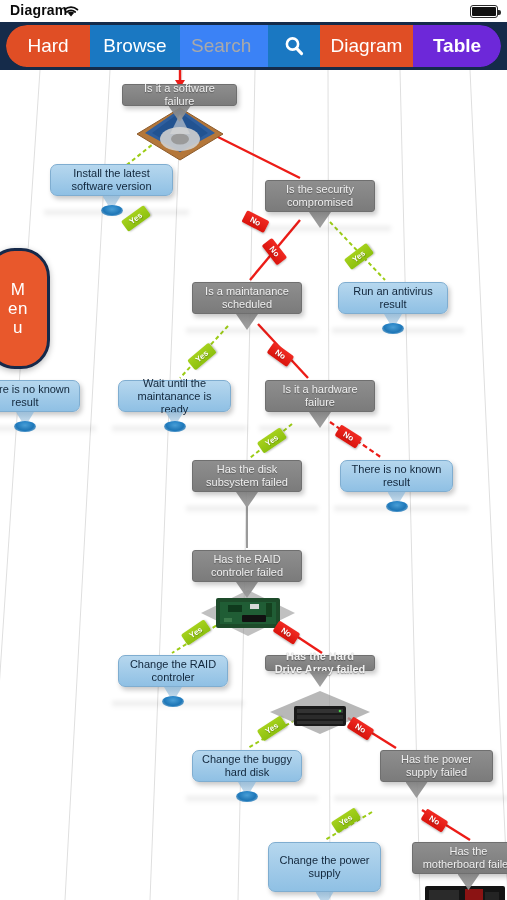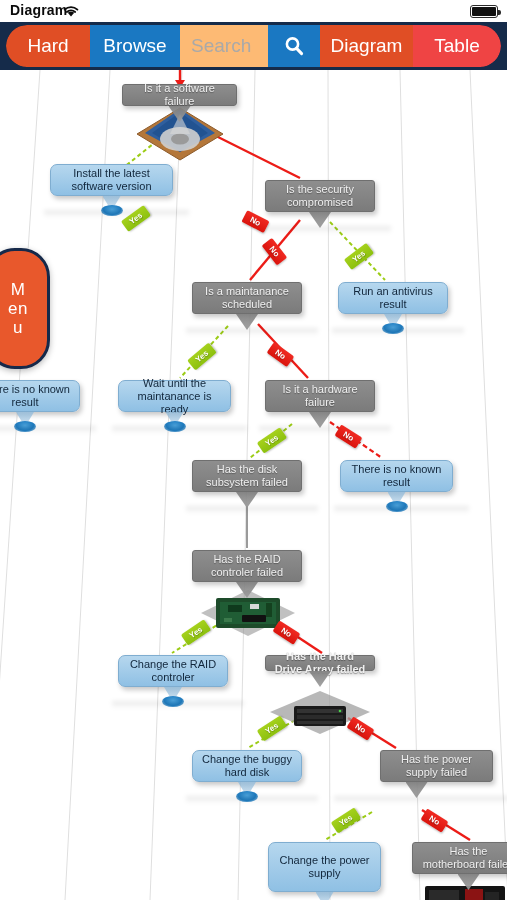--- a/index.html
+++ b/index.html
@@ -19,29 +19,29 @@
   .sb-batt{position:absolute;right:9px;top:5px;width:28px;height:13px;border:1.4px solid #2b2b2b;border-radius:3px;box-sizing:border-box;}
   .sb-batt i{position:absolute;left:1.3px;top:1.3px;right:1.3px;bottom:1.3px;background:#111;border-radius:1px;display:block;}
   .sb-batt:after{content:"";position:absolute;right:-3.5px;top:3.5px;width:2.4px;height:5px;background:#2b2b2b;border-radius:0 2px 2px 0;}
 
   
   .toolbar{position:absolute;left:0;top:22px;width:507px;height:48px;background:#152b4a;z-index:35;}
   .tb-inner{position:absolute;left:6px;top:3px;width:495px;height:42px;border-radius:21px;overflow:hidden;display:flex;}
   .seg{height:42px;display:flex;align-items:center;justify-content:center;color:#fff;font-size:19px;box-sizing:border-box;}
   .seg-edit{width:84px;background:#e04e25;border-radius:21px 0 0 21px;}
   .seg-browse{width:90px;background:#1a78c2;}
-  .seg-search{flex:1;background:#fdba74;display:block;position:relative;}
+  .seg-search{flex:1;background:#3b82f6;display:block;position:relative;}
   .seg-search input{
     position:absolute;left:0;top:0;width:100%;height:42px;border:0;outline:0;background:transparent;
     font-family:"Liberation Sans",sans-serif;font-size:19px;color:#333;padding-left:11px;box-sizing:border-box;
   }
   .seg-search input::placeholder{color:#a9a9a9;}
   .seg-searchbtn{width:52px;background:#1a78c2;}
   .seg-diagram{width:93px;background:#e04e25;}
-  .seg-table{width:88px;background:#ef4444;border-radius:0 21px 21px 0;}
+  .seg-table{width:88px;background:#6d28d9;border-radius:0 21px 21px 0;font-weight:bold;}
 
   
   .menutab{
     position:absolute;left:-14px;top:248px;width:58px;height:115px;
     background:#e8582c;border:3px solid #16294a;border-radius:29px;
     display:flex;align-items:center;justify-content:center;z-index:30;
     box-shadow:0 2px 6px rgba(0,0,0,.28);
   }
   .menutab span{
     color:#fff;font-size:17px;line-height:19px;text-align:center;letter-spacing:.5px;

